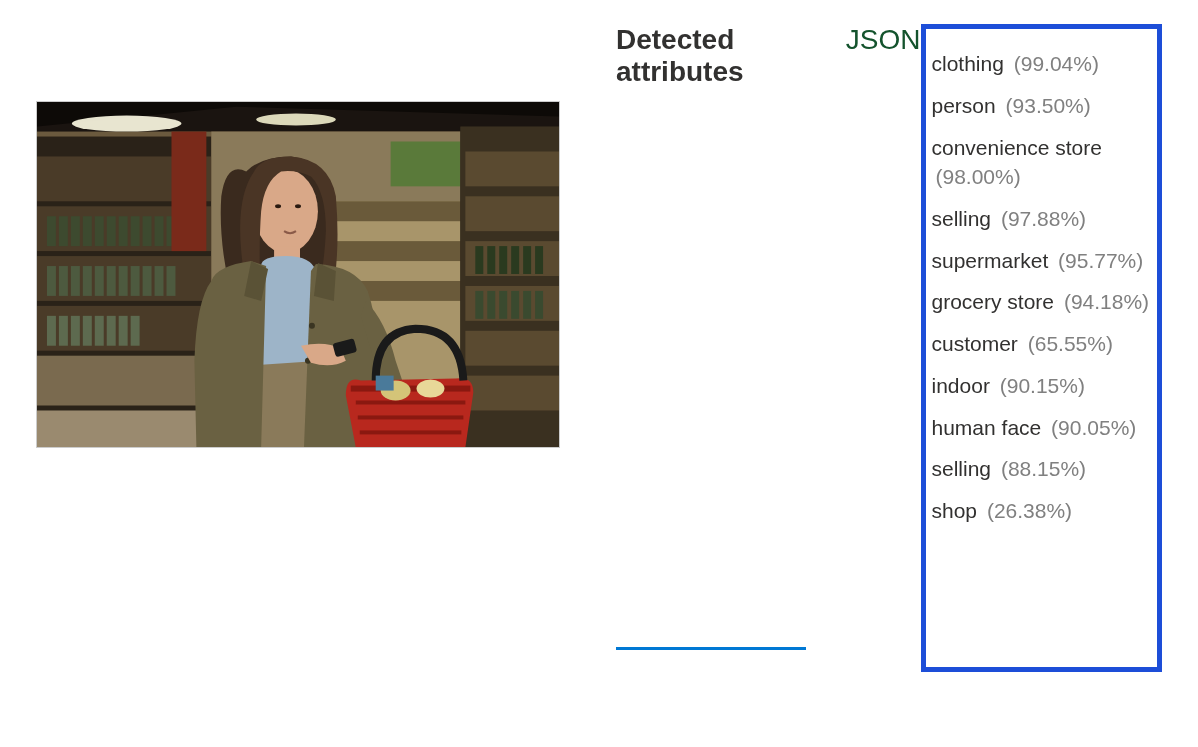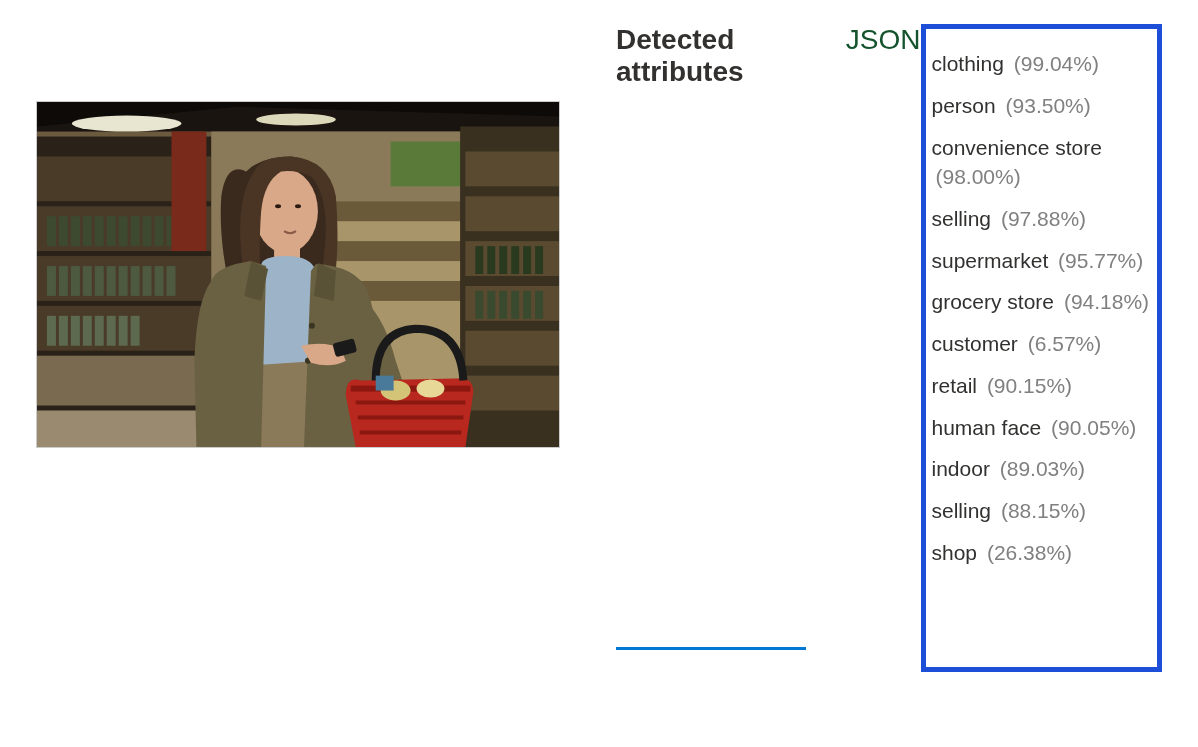--- a/index.html
+++ b/index.html
@@ -258,35 +258,31 @@
       <div class="attribute-row">
         <span class="label">supermarket</span>
         <span class="confidence">(95.77%)</span>
       </div>
       <div class="attribute-row">
         <span class="label">grocery store</span>
         <span class="confidence">(94.18%)</span>
       </div>
       <div class="attribute-row">
         <span class="label">customer</span>
-        <span class="confidence">(6.57%)</span>
-      </div>
-      <div class="attribute-row">
-        <span class="label">retail</span>
+        <span class="confidence">(65.55%)</span>
+      </div>
+      <div class="attribute-row">
+        <span class="label">indoor</span>
         <span class="confidence">(90.15%)</span>
       </div>
       <div class="attribute-row">
         <span class="label">human face</span>
         <span class="confidence">(90.05%)</span>
       </div>
       <div class="attribute-row">
-        <span class="label">indoor</span>
-        <span class="confidence">(89.03%)</span>
-      </div>
-      <div class="attribute-row">
         <span class="label">selling</span>
         <span class="confidence">(88.15%)</span>
       </div>
       <div class="attribute-row">
         <span class="label">shop</span>
         <span class="confidence">(26.38%)</span>
       </div>
     </div>
   </div>
 

